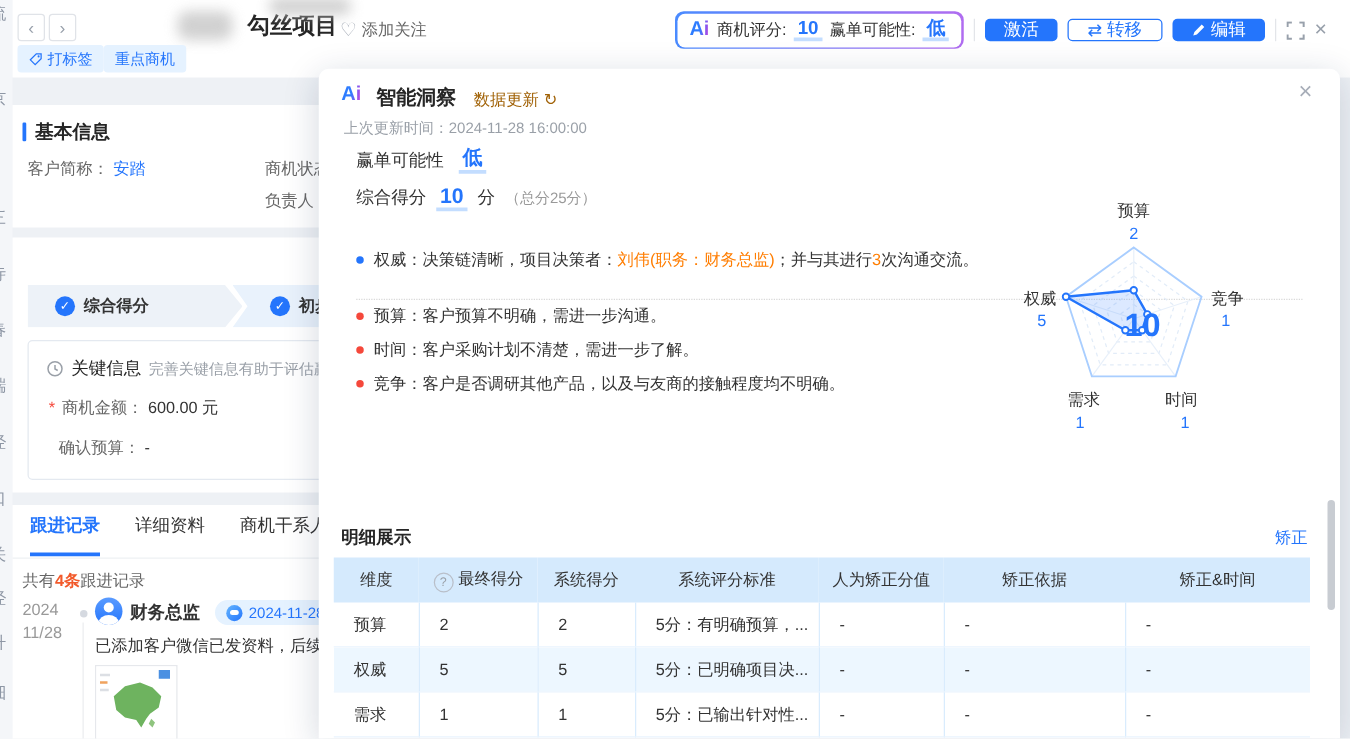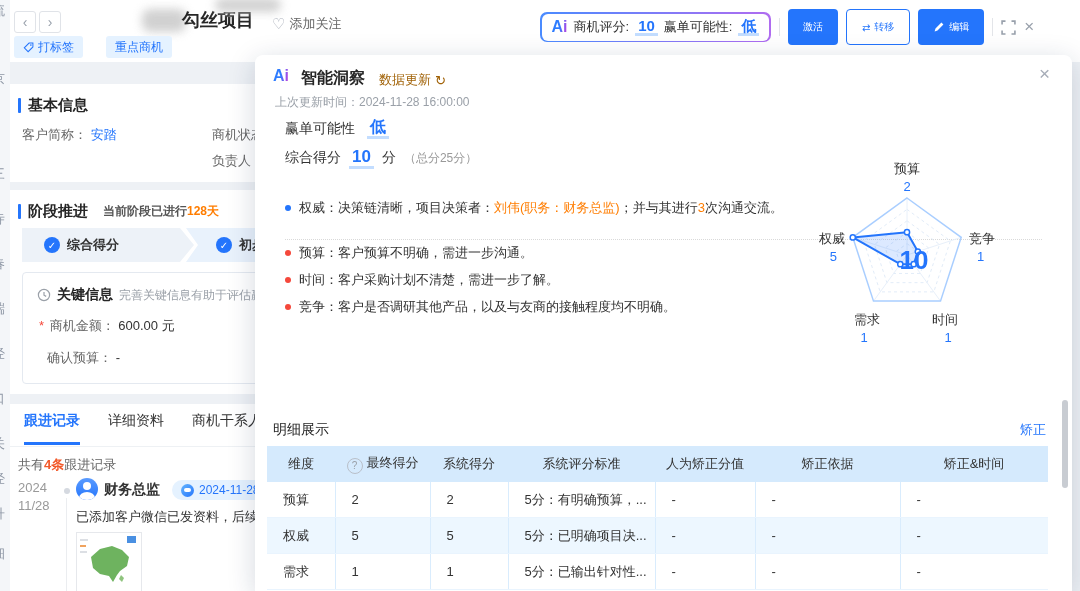--- a/index.html
+++ b/index.html
@@ -8,36 +8,36 @@
 
   
   .left-strip{position:absolute;left:0;top:0;width:10px;height:100%;overflow:hidden;background:#f4f6f9;}
   .left-strip span{position:absolute;left:-8px;font-size:13px;color:#8e97a5;}
 
   
   .topbar{position:absolute;left:10px;top:0;right:0;height:62px;background:#fff;}
   .navbox{position:absolute;top:11px;width:22px;height:22px;border:1px solid #e0e3e8;border-radius:3px;
     display:flex;align-items:center;justify-content:center;color:#98a0ab;font-size:14px;background:#fff;box-sizing:border-box;cursor:pointer;}
   .redact{position:absolute;background:#c9c9c9;filter:blur(5px);border-radius:8px;opacity:.85;}
-  .page-title{position:absolute;left:172px;top:8px;font-size:18px;font-weight:700;color:#262626;}
+  .page-title{position:absolute;left:188px;top:8px;font-size:18px;font-weight:700;color:#262626;}
   .follow{position:absolute;left:262px;top:15px;display:flex;align-items:center;gap:4px;color:#666;font-size:13px;cursor:pointer;}
   .follow .heart{color:#a7adb8;font-size:15px;}
-  .tag-row{position:absolute;left:4px;top:36px;display:flex;gap:23px;}
+  .tag-row{position:absolute;left:4px;top:36px;display:flex;gap:0;}
   .pill{height:22px;display:flex;align-items:center;gap:4px;padding:0 9px;background:#e5f2ff;color:#2475fc;
     font-size:12px;border-radius:3px;}
   .top-right{position:absolute;left:530px;top:9px;display:flex;align-items:center;gap:8px;}
   .ai-badge-wrap{background:linear-gradient(90deg,#4a8bff,#b06cf0);padding:1.5px;border-radius:7px;cursor:pointer;}
   .ai-badge{background:#fff;border-radius:6px;height:27px;display:flex;align-items:center;gap:6px;padding:0 10px;}
   .ai-logo{font-weight:800;font-size:16px;background:linear-gradient(100deg,#2e7cff 48%,#a04de8 80%,#d44bd0);
     -webkit-background-clip:text;background-clip:text;color:transparent;}
   .badge-label{font-size:13px;color:#333;}
   .uline{color:#2475fc;font-weight:700;font-size:15px;border-bottom:3px solid #c3ddff;padding:0 3px;line-height:1.05;}
   .vdiv{width:1px;height:18px;background:#e3e5e9;}
-  .btn{height:36px;border-radius:4px;display:flex;align-items:center;justify-content:center;gap:4px;
-    font-size:10px;padding:0 15px;cursor:pointer;box-sizing:border-box;}
+  .btn{height:18px;border-radius:4px;display:flex;align-items:center;justify-content:center;gap:4px;
+    font-size:14px;padding:0 15px;cursor:pointer;box-sizing:border-box;}
   .btn-primary{background:#2475fc;color:#fff;}
   .btn-outline{background:#fff;color:#2475fc;border:1px solid #2475fc;}
   .icon-btn{color:#98a0ab;font-size:17px;cursor:pointer;display:flex;align-items:center;}
 
   
   .card{position:absolute;left:10px;width:1060px;background:#fff;}
   .card-title{position:absolute;left:8px;display:flex;align-items:center;gap:7px;font-size:15px;font-weight:700;color:#262626;}
   .tbar{width:3px;height:15px;background:#2475fc;border-radius:1px;}
   .field{position:absolute;font-size:13px;color:#333;white-space:nowrap;}
   .field .lbl{color:#666;}
@@ -51,21 +51,21 @@
   .chev{height:34px;width:172px;display:flex;align-items:center;gap:7px;padding-left:22px;box-sizing:border-box;
     font-size:13px;font-weight:700;color:#333;cursor:pointer;
     clip-path:polygon(0 0,calc(100% - 14px) 0,100% 50%,calc(100% - 14px) 100%,0 100%);}
   .chev + .chev{margin-left:-8px;clip-path:polygon(0 0,calc(100% - 14px) 0,100% 50%,calc(100% - 14px) 100%,0 100%,12px 50%);padding-left:30px;}
   .chev1{background:#edf2f8;}
   .chev2{background:#e9f2fc;}
   .chk{width:16px;height:16px;border-radius:50%;background:#2475fc;color:#fff;font-size:10px;display:flex;
     align-items:center;justify-content:center;flex:0 0 auto;}
   .keybox{position:absolute;left:12px;top:82px;width:1032px;height:112px;border:1px solid #e4e9f0;border-radius:4px;box-sizing:border-box;background:#fff;}
   .keyhead{position:absolute;left:14px;top:13px;display:flex;align-items:center;gap:6px;white-space:nowrap;}
-  .keyhead .kh-title{font-weight:700;font-size:14px;color:#262626;}
+  .keyhead .kh-title{font-weight:400;font-size:14px;color:#262626;}
   .keyhead .kh-hint{color:#9aa0a8;font-size:12px;}
   .req{color:#f5483b;margin-right:2px;}
 
   #card-follow{top:404px;height:187px;}
   .tabs{position:absolute;left:14px;top:8px;display:flex;gap:28px;font-size:14px;}
   .tabs .tab{padding-bottom:12px;cursor:pointer;color:#333;}
   .tabs .tab.active{color:#2475fc;font-weight:700;border-bottom:3px solid #2475fc;}
   .tabline{position:absolute;left:0;right:0;top:42px;height:1px;background:#eef1f4;}
   .summary{position:absolute;left:8px;top:52px;font-size:13px;color:#666;}
   .cnt-orange{color:#f25a2b;font-weight:700;}
@@ -98,21 +98,21 @@
   .m-score .total{font-size:12px;color:#999;}
   .bullets{position:absolute;left:30px;top:143px;width:545px;list-style:none;margin:0;padding:0;}
   .bullets li{position:relative;padding-left:14px;height:27px;line-height:20px;font-size:13px;color:#333;white-space:nowrap;}
   .bullets li:first-child{margin-bottom:18px;}
   .bullets .dot{position:absolute;left:0;top:7px;width:6px;height:6px;border-radius:50%;}
   .dot-blue{background:#2475fc;}
   .dot-red{background:#f5483b;}
   .hl-orange{color:#ff7d00;}
   .dot-sep{position:absolute;left:30px;width:757px;top:184px;border-top:1px dotted #d9d9d9;}
   .radar-box{position:absolute;left:552px;top:90px;}
-  .detail-title{position:absolute;left:18px;top:366px;font-size:14px;font-weight:400;color:#262626;}
+  .detail-title{position:absolute;left:18px;top:366px;font-size:14px;font-weight:700;color:#262626;}
   .correct-link{position:absolute;right:26px;top:366px;font-size:13px;color:#2475fc;cursor:pointer;}
   .m-table{position:absolute;left:12px;top:391px;width:781px;border-collapse:collapse;table-layout:fixed;font-size:13px;}
   .m-table th{background:#d5eafd;height:36px;font-weight:500;color:#333;text-align:center;padding:0;}
   .m-table td{height:35px;padding:0 0 0 16px;text-align:left;color:#333;border-bottom:1px solid #e9f4fe;
     border-right:1px solid #d9ecfd;white-space:nowrap;overflow:hidden;}
   .m-table td:last-child{border-right:none;}
   .m-table tr.alt td{background:#edf7ff;}
   .q-icon{display:inline-flex;width:14px;height:14px;border:1px solid #b9bfc9;border-radius:50%;color:#9aa0a8;
     font-size:10px;align-items:center;justify-content:center;margin-right:4px;vertical-align:-2px;cursor:pointer;}
   .m-scroll{position:absolute;right:4px;top:345px;width:6px;height:88px;border-radius:3px;background:#c8ccd2;cursor:pointer;}
@@ -214,25 +214,20 @@
     </div>
     <div class="field" style="left:202px;top:42px">
       <span class="lbl">商机状态：</span>
     </div>
     <div class="field" style="left:202px;top:68px">
       <span class="lbl">负责人：</span>
     </div>
   </section>
 
   <section class="card" id="card-stage">
-    <div class="card-title" style="top:12px">
-      <span class="tbar"></span>
-      <span>阶段推进</span>
-      <span class="stage-sub"><span>当前阶段已进行</span><span class="days-orange">128天</span></span>
-    </div>
     <div class="steps">
       <div class="chev chev1">
         <span class="chk">✓</span>
         <span>综合得分</span>
       </div>
       <div class="chev chev2">
         <span class="chk">✓</span>
         <span>初步接洽</span>
       </div>
     </div>

